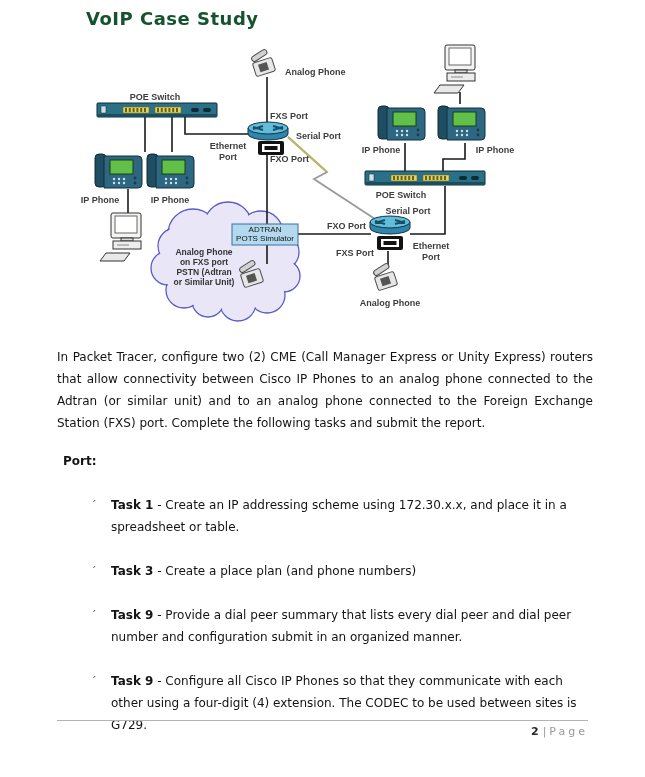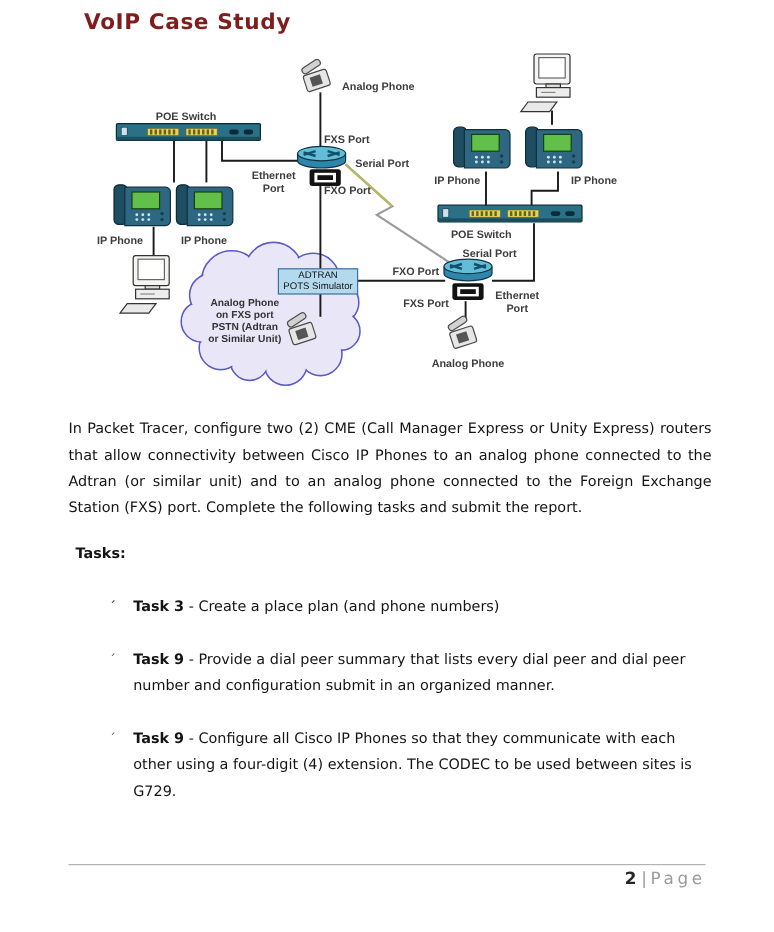--- a/index.html
+++ b/index.html
@@ -1,40 +1,40 @@
 <!DOCTYPE html>
 <html><head>
 <meta charset="utf-8">
 <style>
   html,body{margin:0;padding:0;}
   body{
     width:645px;height:777px;background:#ffffff;position:relative;
     font-family:"DejaVu Sans",sans-serif;color:#1a1a1a;overflow:hidden;
   }
   .doc-title{
-    position:absolute;left:70px;top:8px;
-    font-size:18px;font-weight:bold;letter-spacing:.5px;color:#7f1d1d;
+    position:absolute;left:86px;top:8px;
+    font-size:18px;font-weight:bold;letter-spacing:.5px;color:#14532d;
   }
   .diagram-wrap{position:absolute;left:0;top:0;width:645px;height:340px;}
   .textflow{
     position:absolute;left:57px;top:346px;width:536px;
     font-size:12px;line-height:22px;color:#141414;
   }
   .intro{ text-align:justify; margin:0; }
   .tasks-heading{ font-weight:bold; margin:16px 0 0 6px; }
   .task-list{ margin:0; padding:0; list-style:none; }
   .task-item{ position:relative; margin:22px 0 0 28px; padding-left:26px; }
   .task-item .bullet{
     position:absolute;left:6px;top:1px;font-size:11px;color:#555;
   }
   .task-item b{ font-weight:bold; }
   .footer{
     position:absolute;left:57px;top:720px;width:531px;
     border-top:1px solid #b3b3b3;padding-top:4px;
-    text-align:right;font-size:14px;color:#999;
+    text-align:right;font-size:11px;color:#999;
   }
   .footer .pgnum{ font-weight:bold; color:#262626; letter-spacing:1px;}
   .footer .sep{ color:#9a9a9a; padding:0 3px;}
   .footer .pgword{ color:#9a9a9a; letter-spacing:3px;}
   svg text{ font-family:"Liberation Sans",sans-serif; }
   .lbl{ font-size:9px; font-weight:bold; fill:#3d3d3d; }
   .adtran-txt{ font-size:8px; fill:#111; }
   .cloud-txt{ font-size:8.5px; font-weight:bold; fill:#333; }
 </style>
 </head>
@@ -191,24 +191,25 @@
   <text class="lbl" x="366" y="229" text-anchor="end">FXO Port</text>
   <text class="lbl" x="374" y="256" text-anchor="end">FXS Port</text>
   <text class="lbl" x="431" y="249" text-anchor="middle">Ethernet</text>
   <text class="lbl" x="431" y="260" text-anchor="middle">Port</text>
   <text class="lbl" x="390" y="306" text-anchor="middle">Analog Phone</text>
 </svg>
 </div>
 
 <div class="textflow">
   <p class="intro">In Packet Tracer, configure two (2) CME (Call Manager Express or Unity Express) routers that allow connectivity between Cisco IP Phones to an analog phone connected to the Adtran (or similar unit) and to an analog phone connected to the Foreign Exchange Station (FXS) port. Complete the following tasks and submit the report.</p>
-  <div class="tasks-heading">Tasks:</div>
+  <div class="tasks-heading">Port:</div>
   <ul class="task-list" id="task-list">
   <li class="task-item">
     <span class="bullet">ˊ</span>
+    <span><b>Task 1</b><span> - Create an IP addressing scheme using 172.30.x.x, and place it in a spreadsheet or table.</span></span>
   </li>
 
   <li class="task-item">
     <span class="bullet">ˊ</span>
     <span><b>Task 3</b><span> - Create a place plan (and phone numbers)</span></span>
   </li>
 
   <li class="task-item">
     <span class="bullet">ˊ</span>
     <span><b>Task 9</b><span> - Provide a dial peer summary that lists every dial peer and dial peer number and configuration submit in an organized manner.</span></span>

